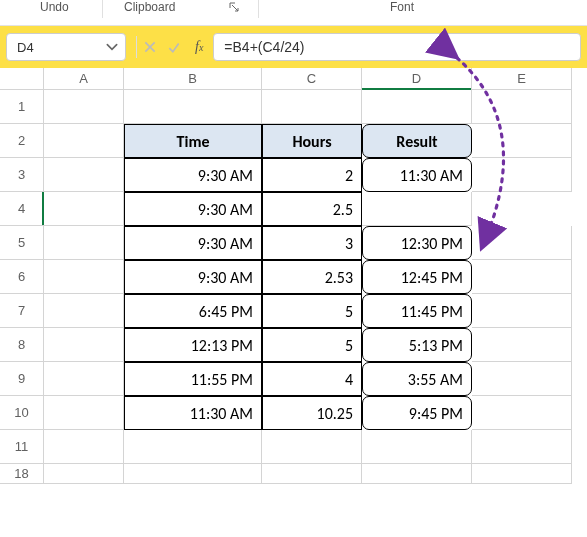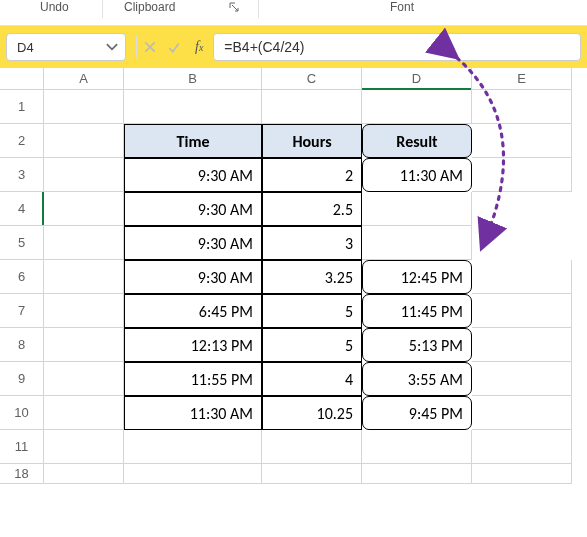--- a/index.html
+++ b/index.html
@@ -156,28 +156,29 @@
       <div class="cell right tbl tbl-left tbl-inner-r tbl-inner-b">9:30 AM</div>
       <div class="cell right tbl tbl-inner-r tbl-inner-b">2.5</div>
       <div class="cell"></div>
     </div>
 
     <div class="row">
       <div class="rh">5</div>
       <div class="cell"></div>
       <div class="cell right tbl tbl-left tbl-inner-r tbl-inner-b">9:30 AM</div>
       <div class="cell right tbl tbl-inner-r tbl-inner-b">3</div>
+      <div class="cell right tbl tbl-right tbl-inner-b">12:30 PM</div>
       <div class="cell"></div>
     </div>
 
     <div class="row">
       <div class="rh">6</div>
       <div class="cell"></div>
       <div class="cell right tbl tbl-left tbl-inner-r tbl-inner-b">9:30 AM</div>
-      <div class="cell right tbl tbl-inner-r tbl-inner-b">3.25</div>
+      <div class="cell right tbl tbl-inner-r tbl-inner-b">2.53</div>
       <div class="cell right tbl tbl-right tbl-inner-b">12:45 PM</div>
       <div class="cell"></div>
     </div>
 
     <div class="row">
       <div class="rh">7</div>
       <div class="cell"></div>
       <div class="cell right tbl tbl-left tbl-inner-r tbl-inner-b">6:45 PM</div>
       <div class="cell right tbl tbl-inner-r tbl-inner-b">5</div>
       <div class="cell right tbl tbl-right tbl-inner-b">11:45 PM</div>

